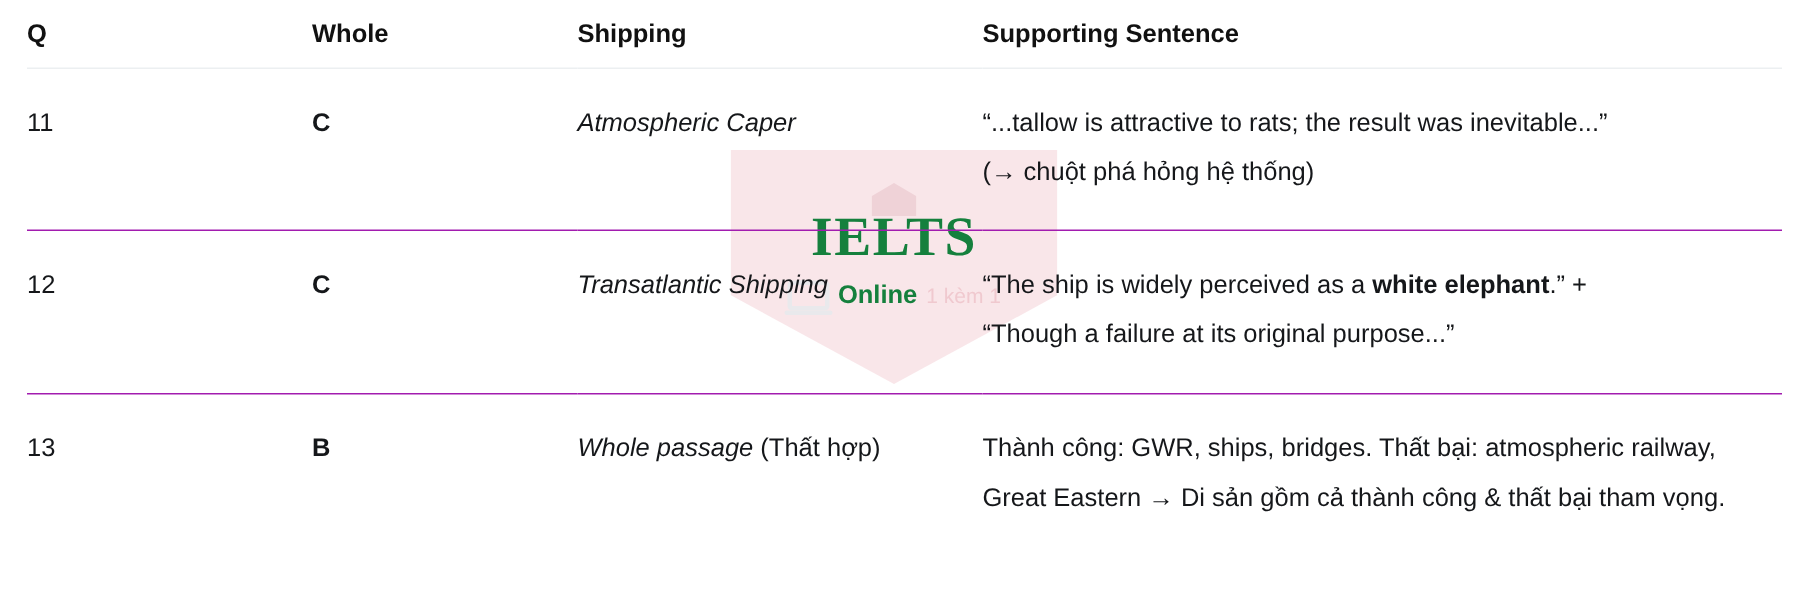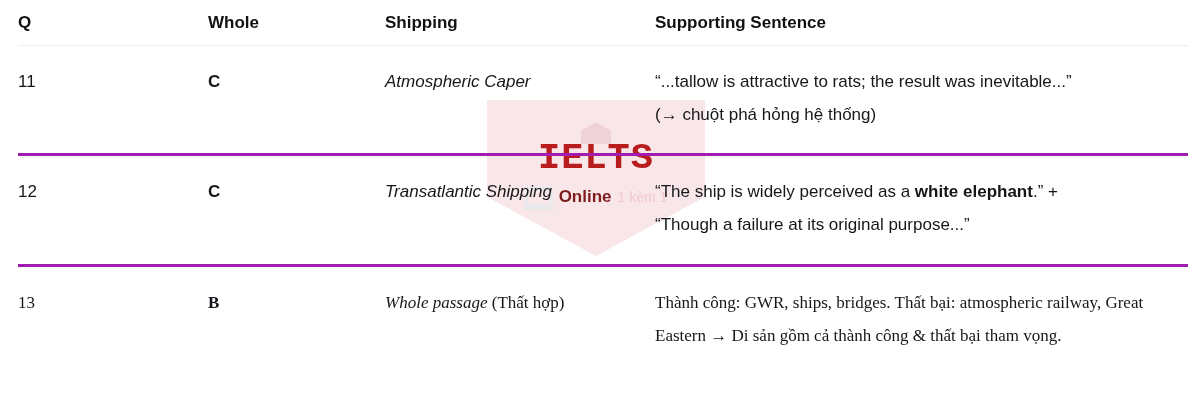--- a/index.html
+++ b/index.html
@@ -55,26 +55,26 @@
   #watermark .wm-cap {
     width: 30px;
     height: 22px;
     background: #efd2d7;
     -webkit-clip-path: polygon(50% 0%, 100% 40%, 100% 100%, 0% 100%, 0% 40%);
     clip-path: polygon(50% 0%, 100% 40%, 100% 100%, 0% 100%, 0% 40%);
     margin-bottom: -6px;
   }
   #watermark .wm-ielts,
   #watermark .wm-tutor {
-    color: #b91c1c;
+    color: #15803d;
     font-weight: 700;
     letter-spacing: 1px;
     line-height: 1;
     text-align: left;
-    font-family: Liberation Mono, monospace;
+    font-family: Liberation Serif, serif;
   }
   #watermark .wm-ielts { font-size: 37px; margin-top: 2px; }
   #watermark .wm-tutor { font-size: 37px; margin-top: 4px; }
   #watermark .wm-online-row {
     display: flex;
     align-items: center;
     gap: 6px;
     margin-top: 10px;
   }
   #watermark .wm-laptop {
@@ -90,21 +90,21 @@
     content: "";
     position: absolute;
     left: -5px;
     right: -5px;
     bottom: -6px;
     height: 3px;
     background: #e9e9ec;
     border-radius: 2px;
   }
   #watermark .wm-online {
-    color: #7f1d1d;
+    color: #15803d;
     font-size: 17px;
     font-weight: 700;
   }
   #watermark .wm-sub {
     color: #f0c9cf;
     font-size: 14px;
     font-weight: 400;
   }
 
   
@@ -124,26 +124,26 @@
     color: #111111;
     padding: 13px 10px 12px 0;
     border-bottom: 1px solid #eceff1;
     vertical-align: bottom;
     background: transparent;
   }
   table.qtable td {
     font-size: 17px;
     color: #15171a;
     padding: 19px 10px 22px 0;
-    border-bottom: 3px solid #a21caf;
+    border-bottom: 1px solid #a21caf;
     vertical-align: top;
     line-height: 1.95;
     background: transparent;
   }
-  table.qtable tr.last-row td { border-bottom: none; font-family: Liberation Serif, serif; }
+  table.qtable tr.last-row td { border-bottom: none; }
 
   col.c-q      { width: 190px; }
   col.c-ans    { width: 177px; }
   col.c-loc    { width: 270px; }
   col.c-sent   { width: 533px; }
 
   .cell-answer { font-weight: 700; }
   .loc-em { font-style: italic; }
   .bold { font-weight: 700; }
   .sent-line { display: block; }

